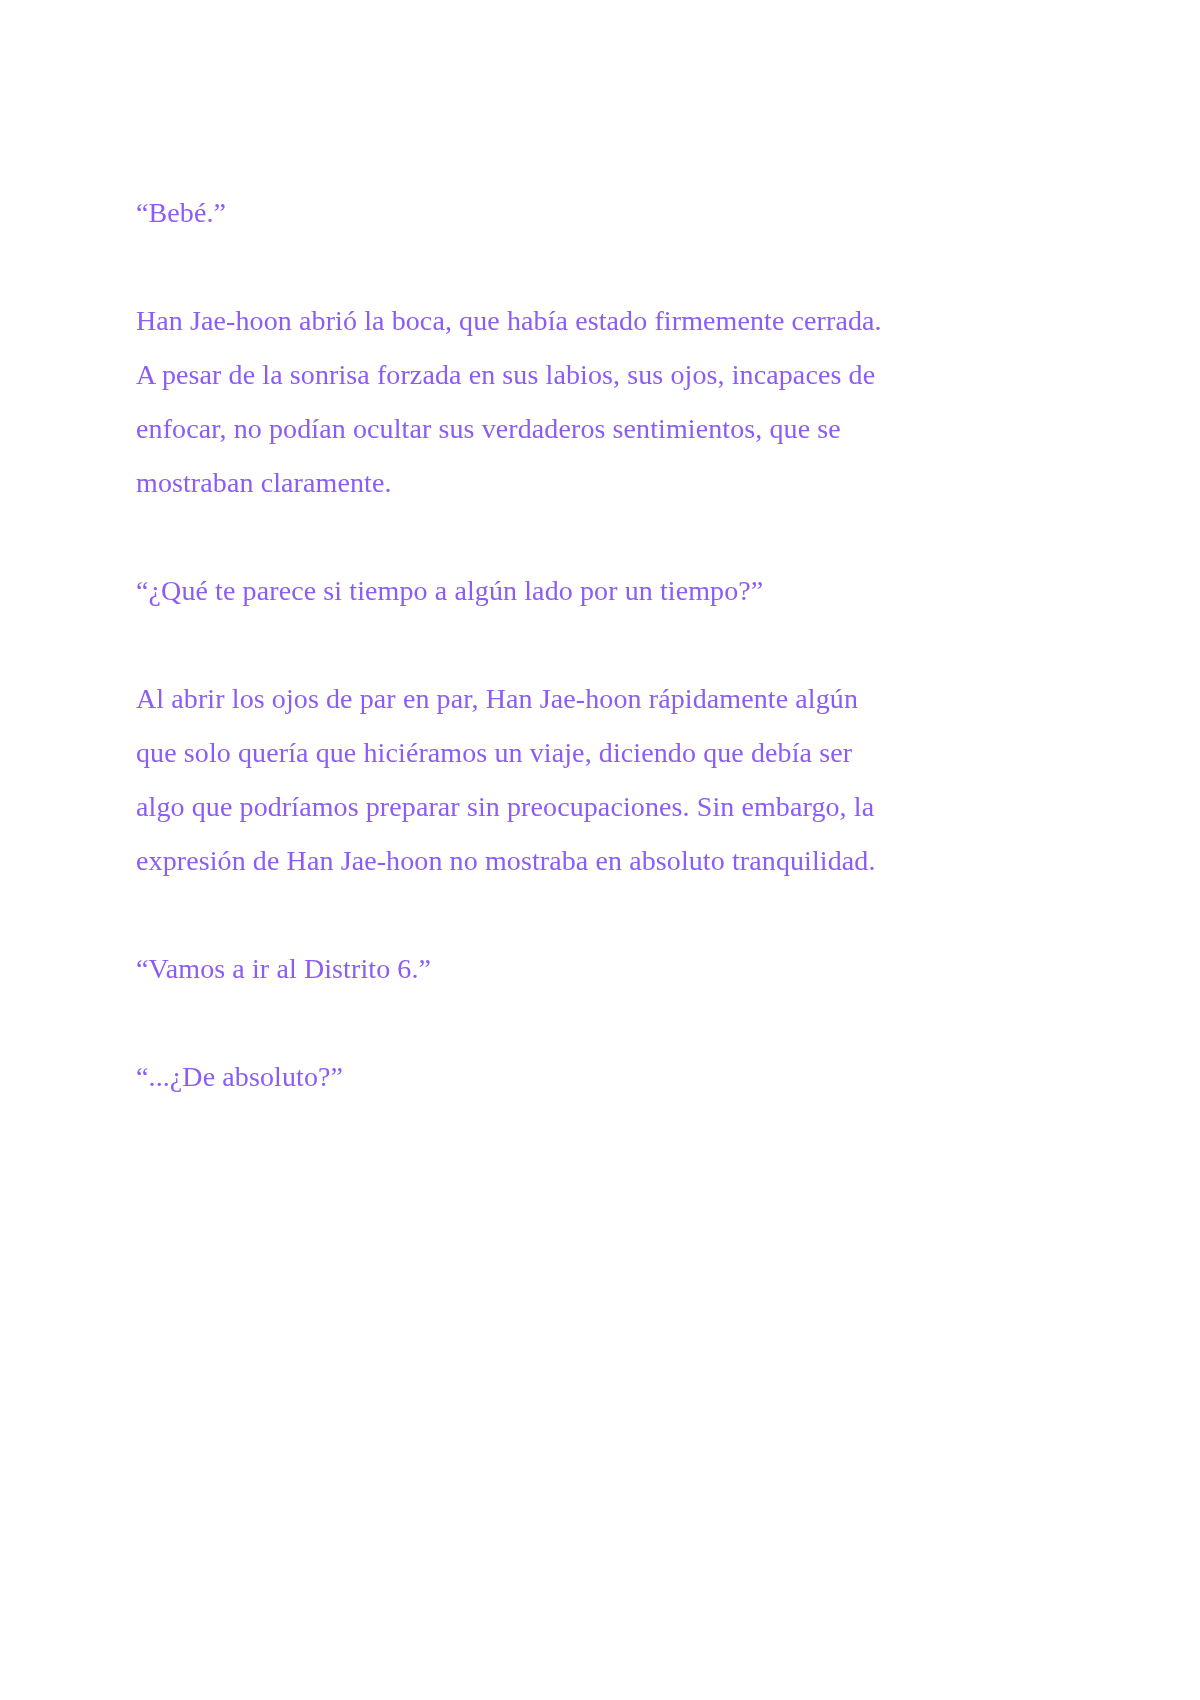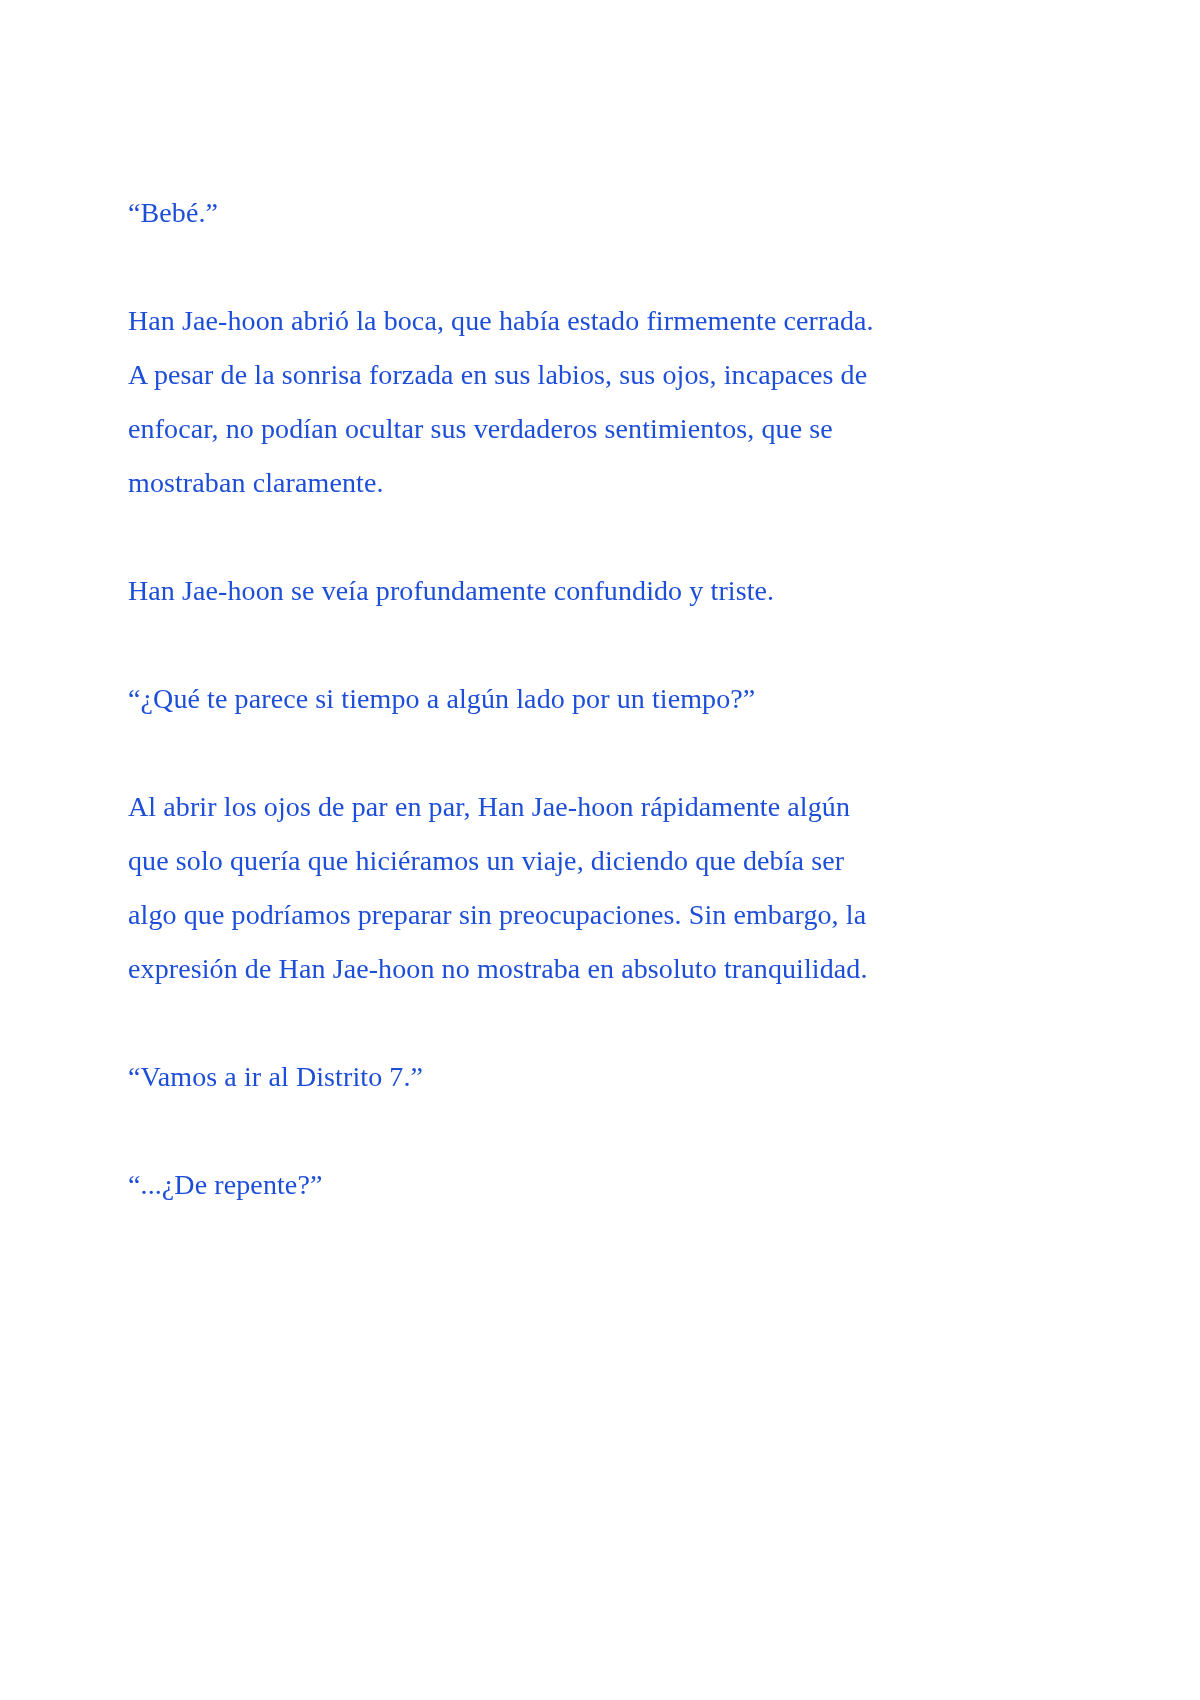--- a/index.html
+++ b/index.html
@@ -8,44 +8,43 @@
       background: #ffffff;
     }
     body {
       width: 1200px;
       height: 1700px;
       position: relative;
       overflow: hidden;
     }
     .page {
       position: absolute;
-      left: 128px;
+      left: 136px;
       top: 186px;
       width: 960px;
       font-family: "Liberation Serif", "DejaVu Serif", serif;
       font-size: 28px;
       line-height: 54px;
-      color: #1d4ed8;
+      color: #8b5cf6;
       letter-spacing: 0.1px;
     }
     .para {
       margin: 0 0 54px 0;
       white-space: pre-line;
     }
   </style>
 </head>
 <body>
 
 <div class="page">
   <p class="para">“Bebé.”</p>
   <p class="para">Han Jae-hoon abrió la boca, que había estado firmemente cerrada.
 A pesar de la sonrisa forzada en sus labios, sus ojos, incapaces de
 enfocar, no podían ocultar sus verdaderos sentimientos, que se
 mostraban claramente.</p>
-  <p class="para">Han Jae-hoon se veía profundamente confundido y triste.</p>
   <p class="para">“¿Qué te parece si tiempo a algún lado por un tiempo?”</p>
   <p class="para">Al abrir los ojos de par en par, Han Jae-hoon rápidamente algún
 que solo quería que hiciéramos un viaje, diciendo que debía ser
 algo que podríamos preparar sin preocupaciones. Sin embargo, la
 expresión de Han Jae-hoon no mostraba en absoluto tranquilidad.</p>
-  <p class="para">“Vamos a ir al Distrito 7.”</p>
-  <p class="para">“...¿De repente?”</p>
+  <p class="para">“Vamos a ir al Distrito 6.”</p>
+  <p class="para">“...¿De absoluto?”</p>
 </div>
 
 </body></html>

